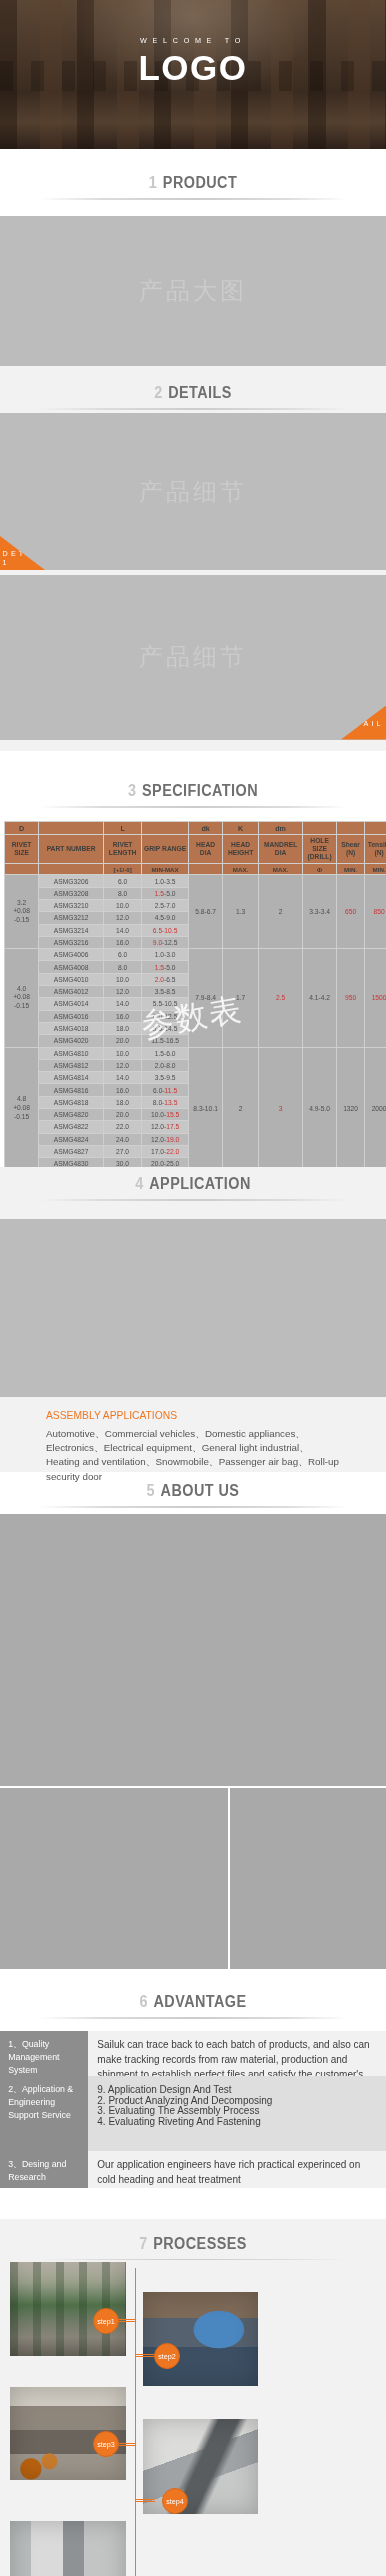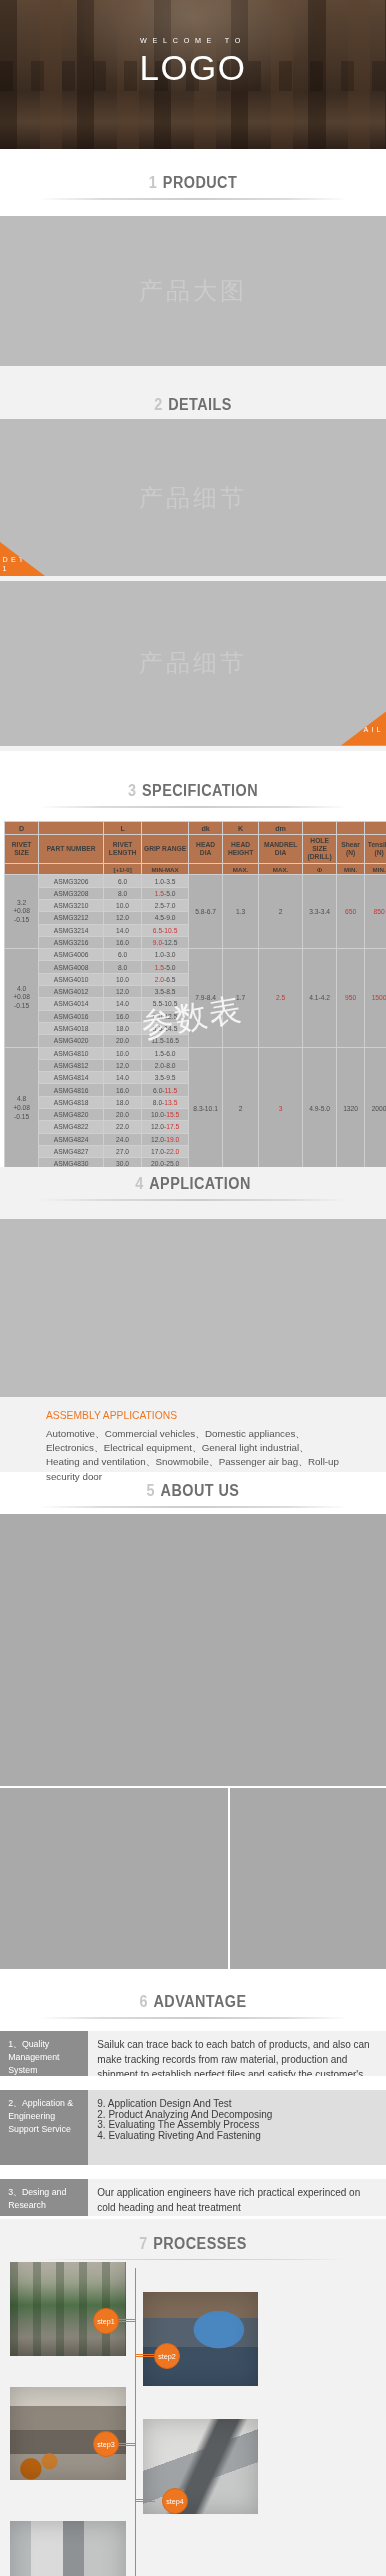--- a/index.html
+++ b/index.html
@@ -16,32 +16,32 @@
 
   
   .hero{height:149px;position:relative;overflow:hidden;color:#fff;
     background:
       radial-gradient(ellipse at 50% 12%,rgba(255,240,220,.20),rgba(0,0,0,0) 45%),
       repeating-linear-gradient(90deg,rgba(20,12,8,.35) 0 17.5px,rgba(0,0,0,0) 17.5px 40px,rgba(90,64,44,.30) 40px 62px,rgba(0,0,0,0) 62px 77px),
       linear-gradient(180deg,#5c4634 0%,#4a382a 35%,#3a2b20 62%,#54402f 82%,#2e211a 100%);}
   .hero::after{content:"";position:absolute;left:0;right:0;top:61px;height:30px;
     background:repeating-linear-gradient(90deg,rgba(15,10,7,.5) 0 13.4px,rgba(0,0,0,0) 13.4px 31px);opacity:.5}
   .hero-welcome{position:absolute;top:36px;width:100%;text-align:center;font-size:7.2px;letter-spacing:5.7px;color:#fff;z-index:2}
-  .hero-logo{position:absolute;top:48px;width:100%;text-align:center;font-size:35px;font-weight:400;letter-spacing:1.5px;color:#fff;z-index:2}
+  .hero-logo{position:absolute;top:48px;width:100%;text-align:center;font-size:35px;font-weight:700;letter-spacing:1.5px;color:#fff;z-index:2}
 
   
   .white-band{background:#fff}
   .sec-product{height:67px;padding-top:25px}
   .ph{background:#bcbcbc;display:flex;align-items:center;justify-content:center;
       color:#cbcbcb;font-size:24px;letter-spacing:3.1px;}
   .product-ph{height:150px}
 
   
   .details-band{height:385px;background:#f2f2f3}
-  .details-head{height:53px;padding-top:30px}
+  .details-head{height:47px;padding-top:18px}
   .detail-block{height:157px;position:relative}
   .detail-block2{height:165px;margin-top:4.6px}
   .ribbon{position:absolute;bottom:0;width:45px;height:34px;background:#ee7621;color:#fff;
     font-size:7.2px;display:flex;align-items:flex-end;z-index:2}
   .ribbon-left{left:0;clip-path:polygon(0 0,100% 100%,0 100%);justify-content:flex-start;padding:0 0 3.1px 2.6px}
   .ribbon-right{right:0;clip-path:polygon(100% 0,100% 100%,0 100%);justify-content:flex-end;padding:0 2.6px 3.1px 0}
 
   
   .spec-sec{height:416px;background:#fff;padding-top:31px;overflow:hidden}
   .spec-wrap{margin:13.4px 4.1px 0;position:relative}
@@ -71,21 +71,21 @@
   .about-head{height:42px;background:#fff;padding-top:10.3px}
   .about{height:455px}
   .about-big{height:272px;background:#ababab}
   .about-two{height:181px;margin-top:2.1px;display:flex}
   .about-two .a-left{width:228px;background:#a9a9a9}
   .about-two .a-right{flex:1;margin-left:2.1px;background:#a9a9a9}
 
   
   .adv-head{height:62px;background:#fff;padding-top:24px}
   .advantage{height:162px;background:#fff}
-  .adv-row{display:flex;margin-bottom:14px;overflow:hidden}
+  .adv-row{display:flex;margin-bottom:0;overflow:hidden}
   .adv-row:last-child{margin-bottom:8px}
   .adv-left{width:88px;background:#8d8d8d;color:#fff;font-size:8.8px;line-height:1.5;padding:6.7px 4.1px 0 8.2px}
   .adv-right{flex:1;font-size:10px;color:#3c3c3c;line-height:1.5;padding:5.7px 11.3px 0 9.3px}
   .adv-r1{height:45px}.adv-r2{height:75px}.adv-r3{height:37px}
   .adv-r1 .adv-right,.adv-r3 .adv-right{background:#f1f1f2}
   .adv-r2 .adv-right{background:#dedede}
   .adv-list{list-style:none;margin-top:3.1px}
   .adv-list li{line-height:10.8px}
 
   

